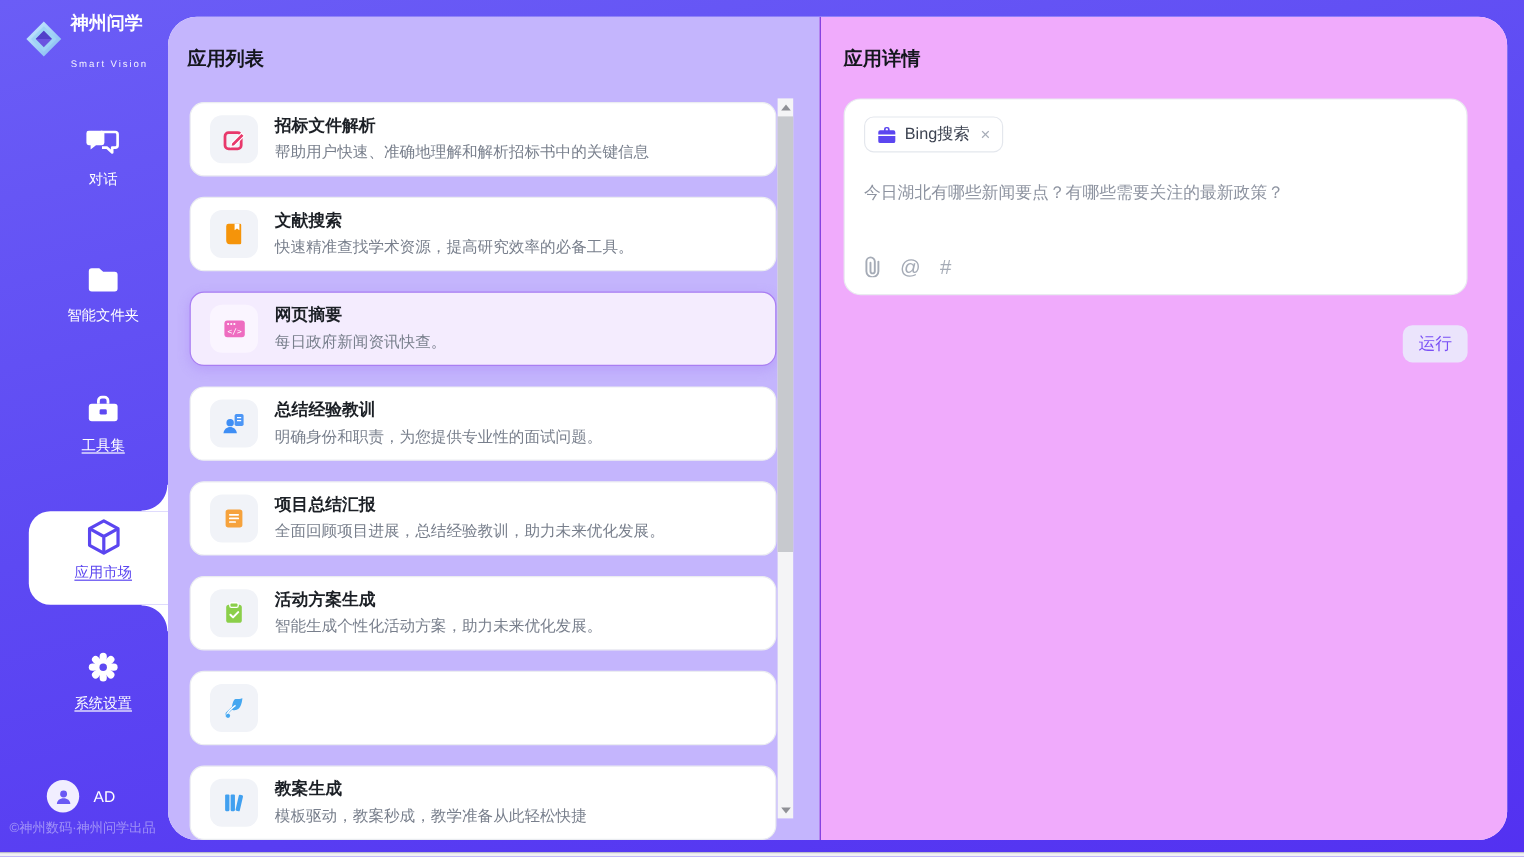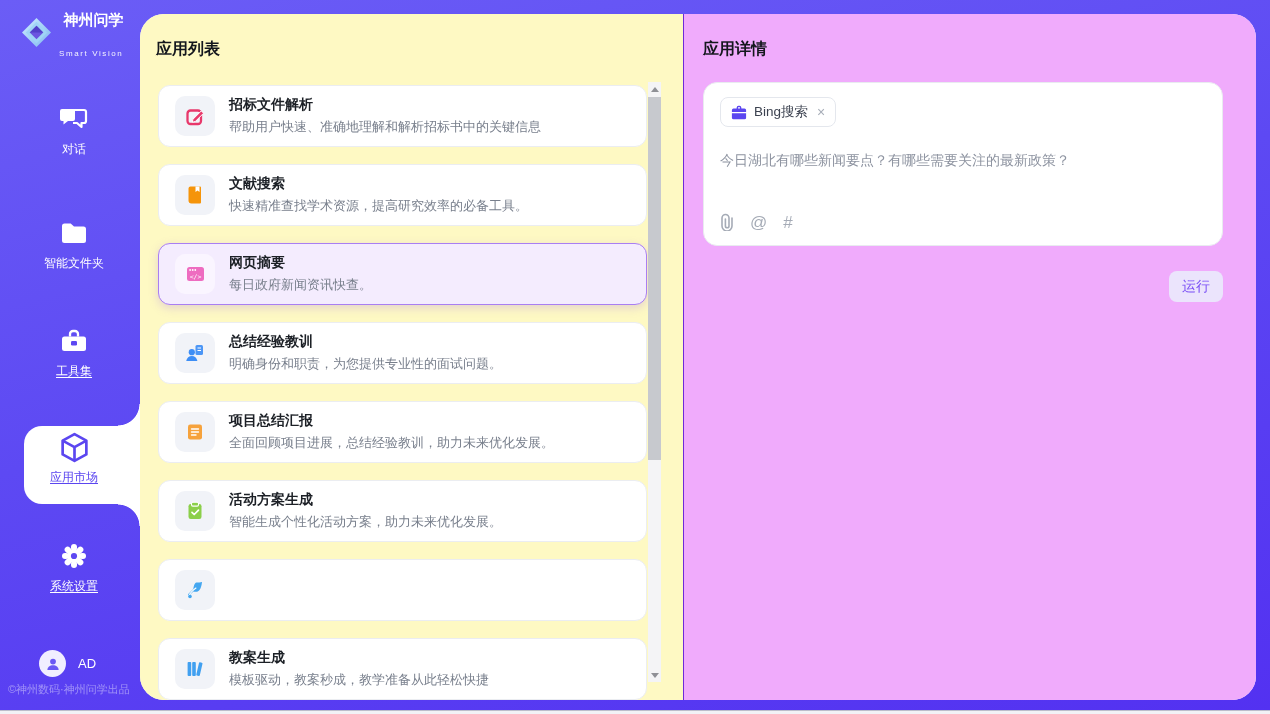--- a/index.html
+++ b/index.html
@@ -4,41 +4,41 @@
 <style>
   html,body{margin:0;padding:0;}
   body{
     width:1270px;height:714px;overflow:hidden;position:relative;
     background:linear-gradient(165deg,#6b5df6 0%,#5d49f3 45%,#5331f1 100%);
     font-family:"Liberation Sans",sans-serif;
     -webkit-font-smoothing:antialiased;
   }
   
   .sidebar{position:absolute;left:0;top:0;width:140px;height:714px;}
-  .logo{position:absolute;top:12px;left:21px;display:flex;align-items:center;gap:7px;text-align:right;}
+  .logo{position:absolute;top:12px;left:21px;display:flex;align-items:center;gap:7px;}
   .logo-name{color:#fff;font-weight:700;font-size:15px;line-height:1.1;}
   .logo-sub{color:rgba(255,255,255,.92);font-size:8px;letter-spacing:1.6px;margin-top:20px;}
-  .nav-item{position:absolute;left:4px;width:140px;text-align:center;color:#fff;cursor:pointer;}
+  .nav-item{position:absolute;left:16px;width:140px;text-align:center;color:#fff;cursor:pointer;}
   .nav-icon{display:flex;justify-content:center;align-items:center;height:30px;}
   .nav-label{font-size:12px;margin-top:7px;display:inline-block;}
   .nav-label.u{text-decoration:underline;text-underline-offset:2px;}
   .nav-0{top:104px}.nav-1{top:218px}.nav-2{top:326px}.nav-3{top:432px}.nav-4{top:541px}
   .nav-item.active{color:var(--accent);z-index:3;}
   .active-bubble{position:absolute;top:426px;left:24px;width:116px;height:78px;background:#fff;border-radius:18px 0 0 18px;z-index:2;}
   .active-bubble::before{content:"";position:absolute;top:-22px;right:0;width:22px;height:22px;
     background:radial-gradient(circle at 0 0,transparent 21px,#fff 21.8px);}
   .active-bubble::after{content:"";position:absolute;bottom:-22px;right:0;width:22px;height:22px;
     background:radial-gradient(circle at 0 100%,transparent 21px,#fff 21.8px);}
   .user-row{position:absolute;bottom:37px;left:39px;display:flex;align-items:center;gap:12px;}
   .avatar{width:27px;height:27px;border-radius:50%;background:#f1eeff;display:flex;align-items:center;justify-content:center;}
   .user-name{color:#fff;font-size:13px;}
   .copyright{position:absolute;bottom:17px;left:8px;font-size:11px;color:rgba(255,255,255,.42);white-space:nowrap;}
   
   .main{position:absolute;left:140px;top:14px;right:14px;bottom:14px;border-radius:24px;overflow:hidden;display:flex;background:#fff;}
-  .panel-left{width:543px;flex:none;position:relative;background:#fef9c3;}
+  .panel-left{width:543px;flex:none;position:relative;background:#c4b5fd;}
   .panel-right{flex:1;position:relative;background:#f0abfc;border-left:1px solid #6d28d9;}
   .panel-title{position:absolute;top:25px;left:16px;margin:0;font-size:16px;font-weight:700;color:#14171d;}
   .panel-right .panel-title{left:19px;}
   .cards{position:absolute;top:71px;left:18px;width:489px;display:flex;flex-direction:column;gap:17px;}
   .card{box-sizing:border-box;height:62px;background:#fff;border:1px solid #ebedf1;border-radius:12px;
         display:flex;align-items:center;gap:14px;padding:0 16px;cursor:pointer;}
   .card.selected{background:var(--sel-bg);border-color:var(--sel-border);box-shadow:0 3px 10px rgba(147,100,240,.25);}
   .card-icon{width:40px;height:40px;border-radius:10px;background:#f1f3f8;display:flex;align-items:center;justify-content:center;flex:none;}
   .card.selected .card-icon{background:#faf5ff;}
   .card-texts{display:flex;flex-direction:column;gap:4px;min-width:0;}

